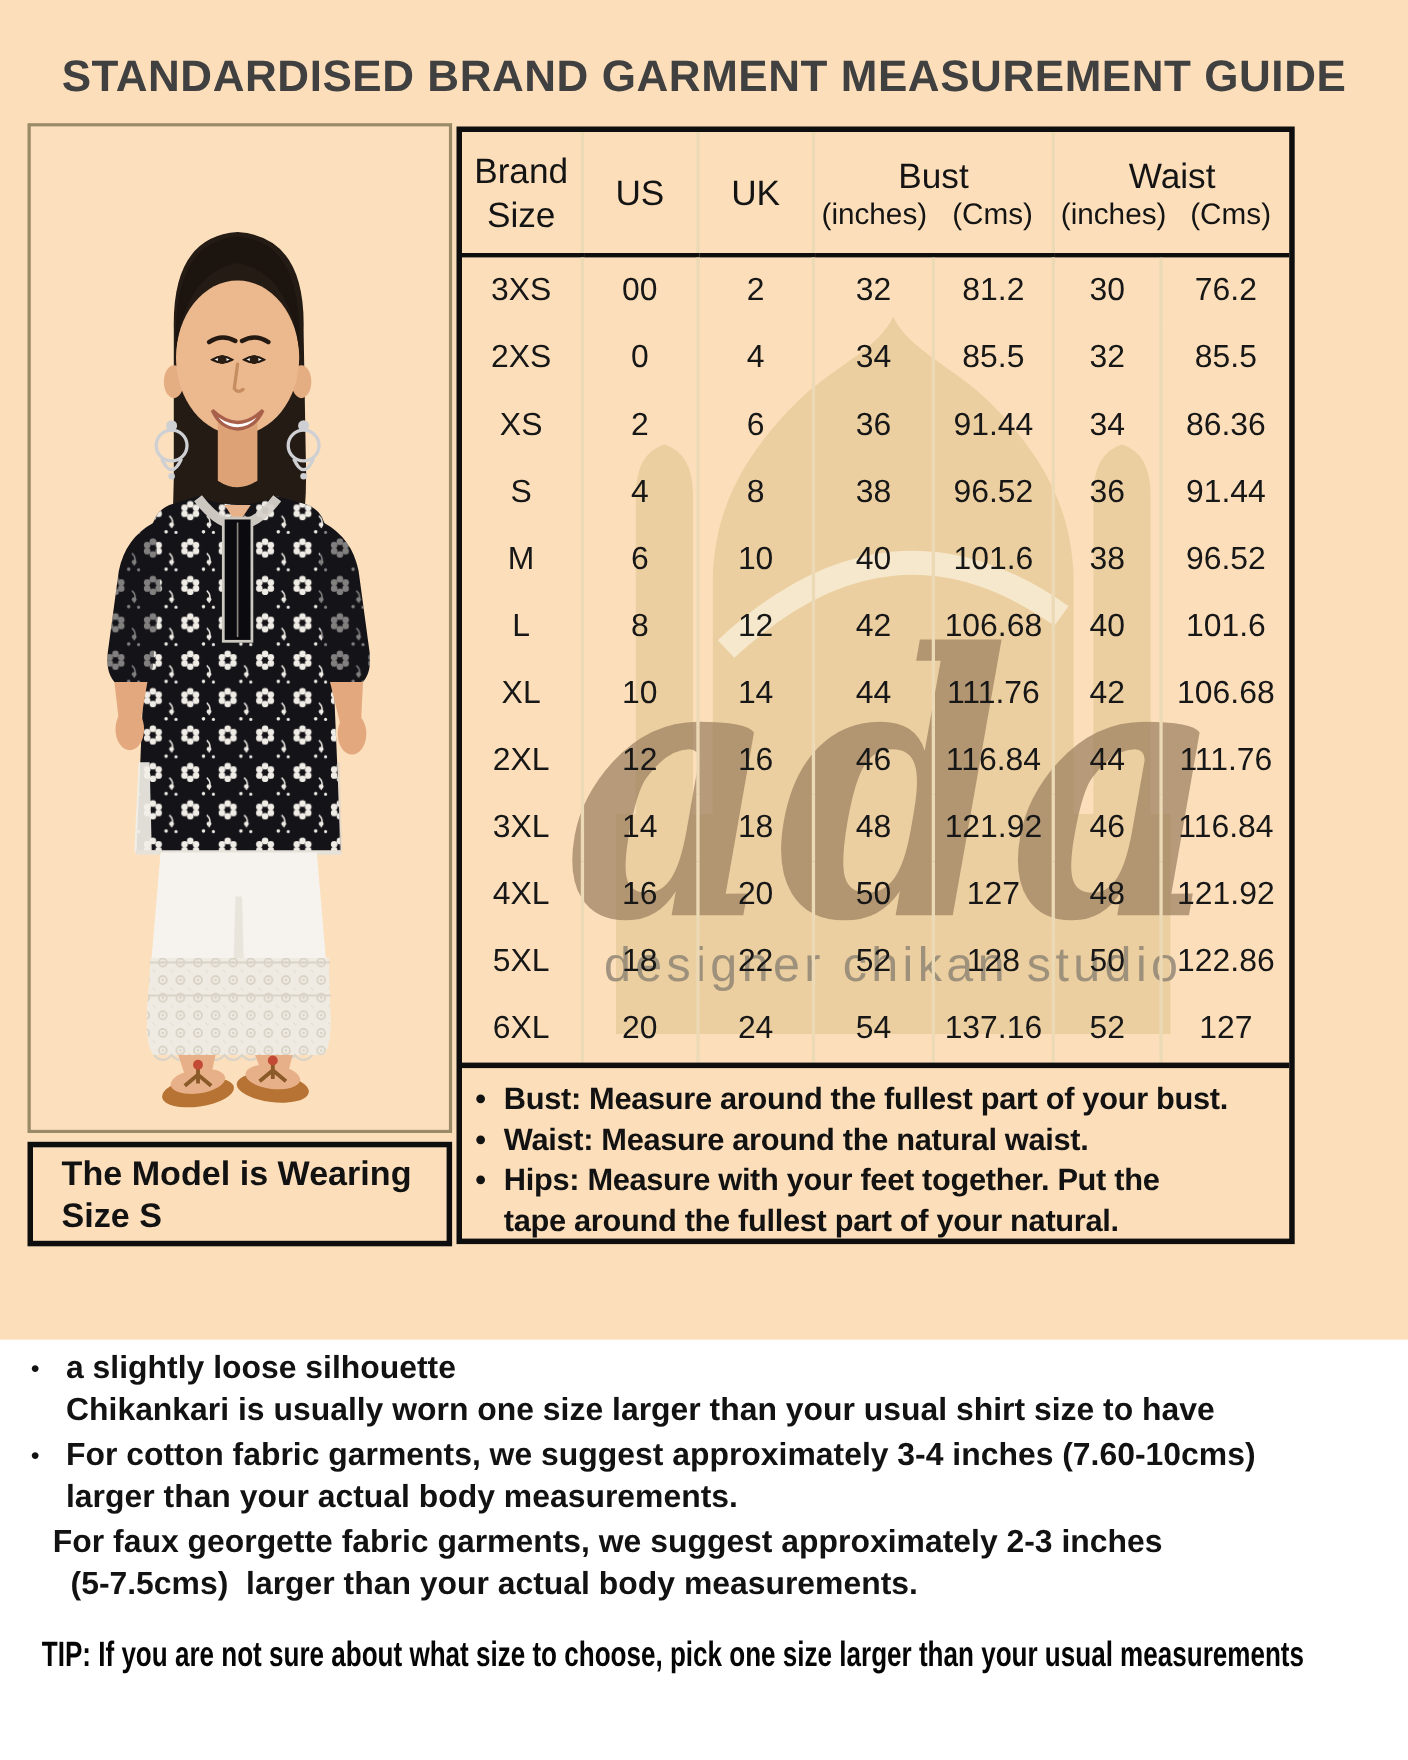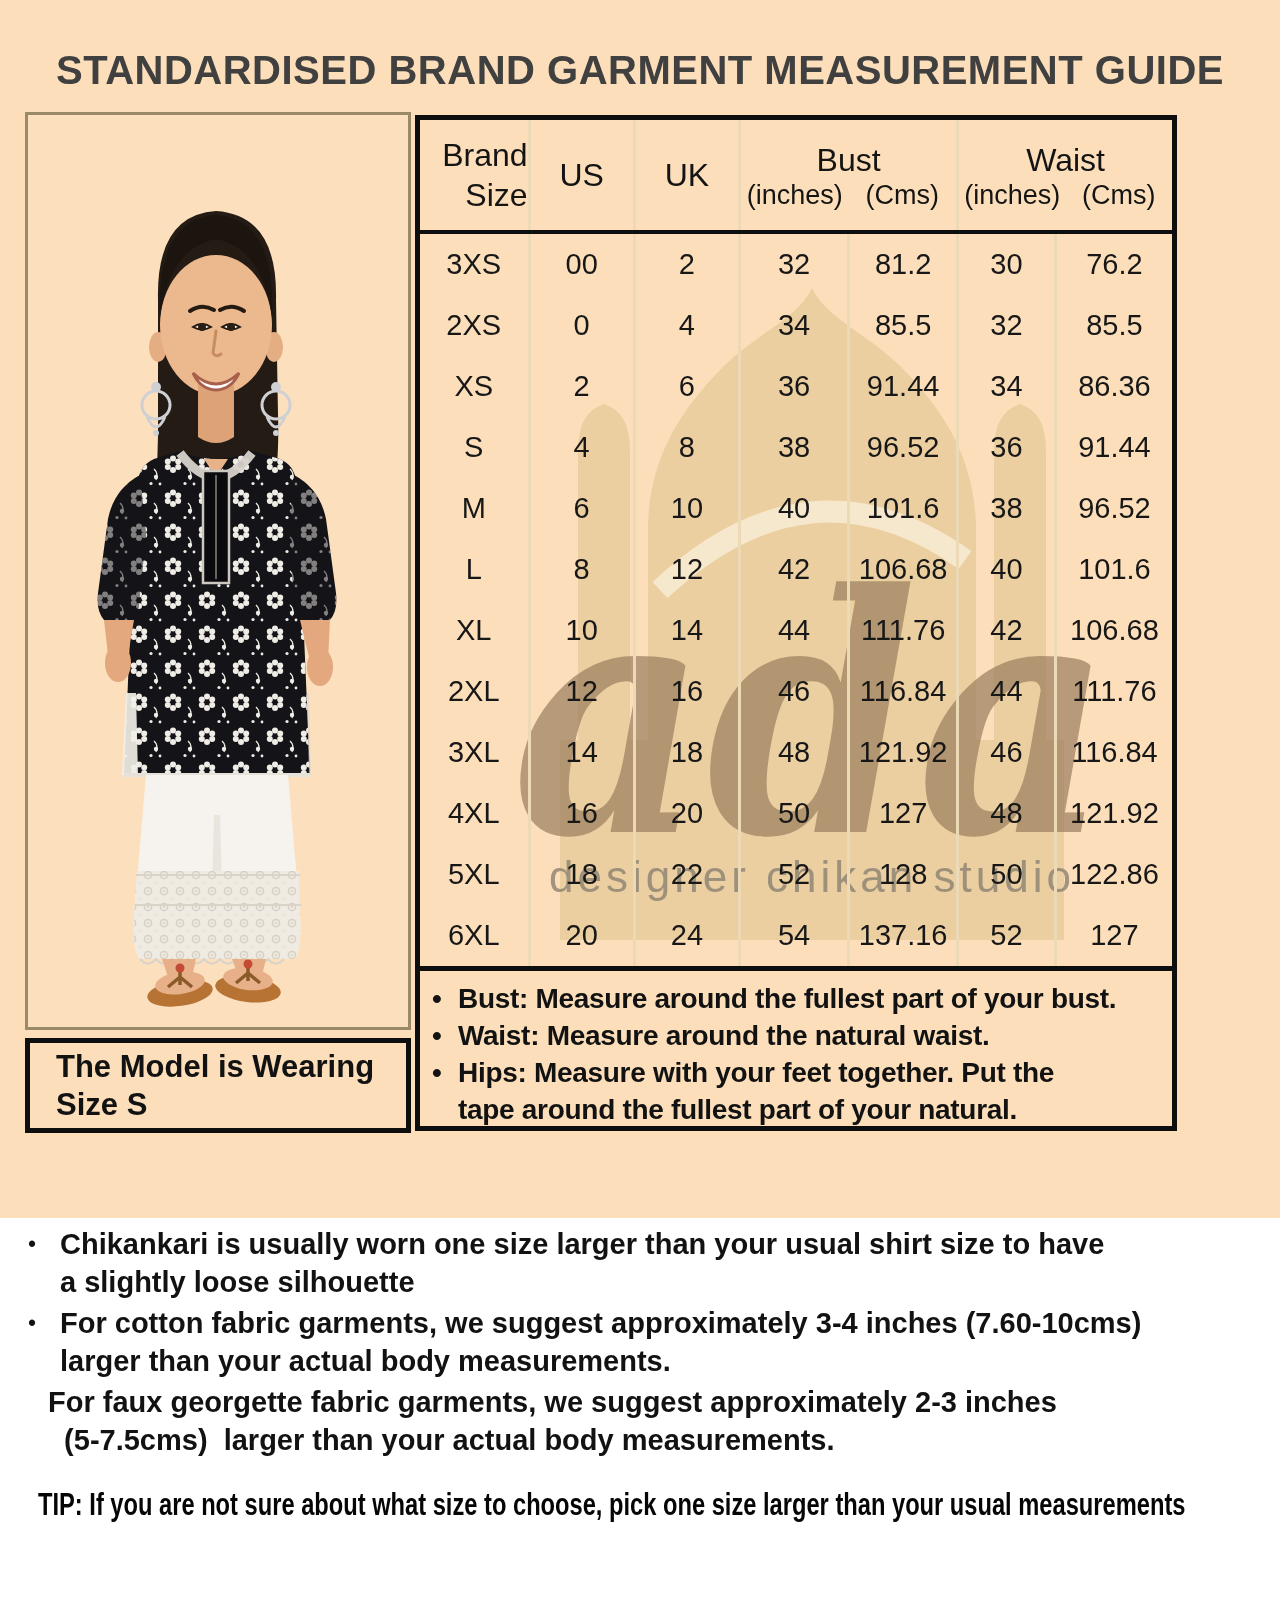--- a/index.html
+++ b/index.html
@@ -21,21 +21,21 @@
              border:5px solid #0e0e0e;box-sizing:border-box;}
   .wm{position:absolute;left:0;top:0;width:100%;height:100%;z-index:1;overflow:hidden;}
   .wm svg{display:block;width:100%;height:100%;}
   .tbl-wrap{position:relative;z-index:2;}
   table.size{width:100%;border-collapse:collapse;table-layout:fixed;}
   table.size th{height:110px;font-weight:400;font-size:32px;vertical-align:middle;
                 border-bottom:4px solid #0e0e0e;color:#141414;}
   table.size th,.size td{padding:0;}
   table.size td{height:61px;font-size:29px;text-align:center;color:#171717;}
   table.size th + th, table.size td + td{border-left:3px solid #ecd9b6;}
-  th.c-brand{text-align:right;padding-left:12px;}
+  th.c-brand{text-align:center;padding-left:12px;}
   th .hline{line-height:40px;}
   .grp-units{display:flex;font-size:27px;line-height:30px;justify-content:flex-end;}
   .grp-units span{flex:1;text-align:center;}
   .notes{border-top:5px solid #0e0e0e;height:160px;box-sizing:border-box;
          padding:9px 6px 0 12px;font-weight:700;font-size:28px;line-height:37px;
          letter-spacing:-0.3px;position:relative;z-index:2;}
   .note-line{display:flex;}
   .note-bullet{width:26px;flex:none;}
   
   .white-sec{position:absolute;left:0;top:1218px;width:1280px;height:382px;background:#ffffff;}
@@ -346,21 +346,21 @@
             </div>
           </div>
       </div>
     </div>
   </div>
 
   <div class="white-sec">
     <div id="footer-items">
         <div class="f-item first">
           <span class="f-bullet">•</span>
-          <div class="f-lines"><div>Chikankari is usually worn one size larger than your usual shirt size to have</div><div>a slightly loose silhouette</div></div>
+          <div class="f-lines"><div>a slightly loose silhouette</div><div>Chikankari is usually worn one size larger than your usual shirt size to have</div></div>
         </div>
         <div class="f-item">
           <span class="f-bullet">•</span>
           <div class="f-lines"><div>For cotton fabric garments, we suggest approximately 3-4 inches (7.60-10cms)</div><div>larger than your actual body measurements.</div></div>
         </div>
         <div class="f-item no-bullet">
           <span class="f-bullet"></span>
           <div class="f-lines"><div>For faux georgette fabric garments, we suggest approximately 2-3 inches</div><div>  (5-7.5cms)  larger than your actual body measurements.</div></div>
         </div>
       </div>

